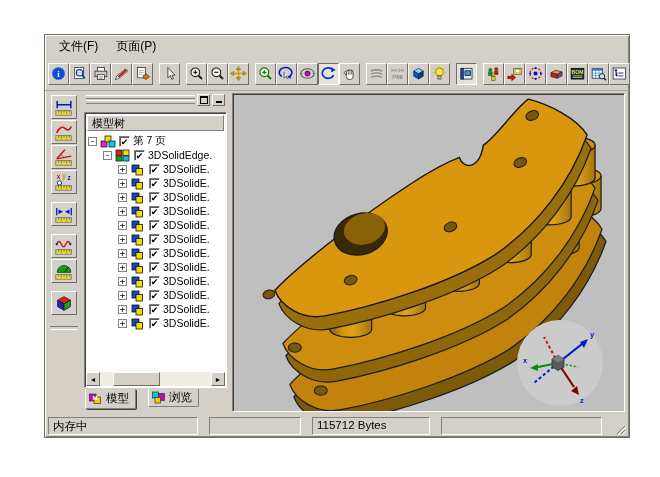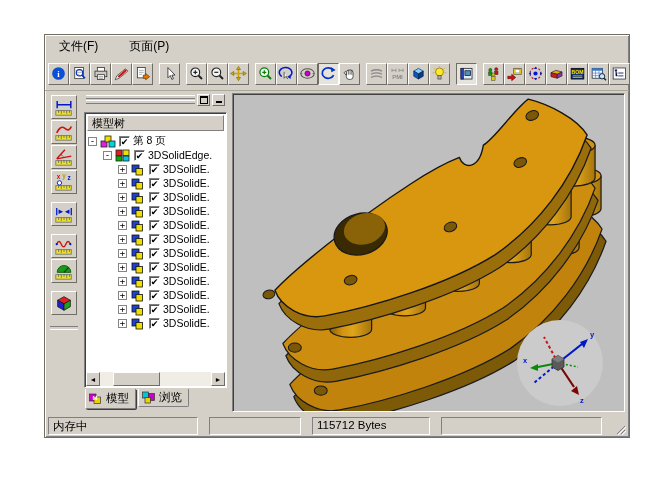--- a/index.html
+++ b/index.html
@@ -2,21 +2,21 @@
 <html><head>
 <meta charset="utf-8">
 <style>
   html,body{margin:0;padding:0}
   body{width:660px;height:477px;background:#fff;position:relative;overflow:hidden;
        font-family:"Liberation Sans",sans-serif;-webkit-font-smoothing:none}
   .app{position:absolute;left:44px;top:34px;width:586px;height:404px;background:#d4d0c8;
        border:1px solid #716f64;box-shadow:inset 1px 1px 0 #fff,inset -1px -1px 0 #808080;
        display:flex;flex-direction:column;box-sizing:border-box}
   
-  .menubar{height:22px;display:flex;align-items:center;gap:23px;padding:0 10px;font-size:12px;flex:none}
+  .menubar{height:22px;display:flex;align-items:center;gap:10px;padding:0 10px;font-size:12px;flex:none}
   .menu-item{padding:2px 4px;white-space:nowrap}
   
   .toolbar{height:29px;display:flex;align-items:center;padding:2px 3px;flex:none}
   .tbtn{width:21px;height:22px;flex:none;display:flex;align-items:center;justify-content:center;
         background:#d4d0c8;border:1px solid;border-color:#fff #6f6d65 #6f6d65 #fff;box-sizing:border-box}
   .tbtn.pressed{border-color:#6f6d65 #fff #fff #6f6d65;background:#e6e3da}
   .tbtn svg{display:block}
   .tgap{width:6px;flex:none}
   
   .main{flex:1;display:flex;border-top:1px solid #aca899;min-height:0}
@@ -47,21 +47,21 @@
   .ticon svg{display:block}
   .cb{flex:none;width:11px;height:11px;background:#fff;border:1px solid;border-color:#808080 #fff #fff #808080;
       box-shadow:inset 1px 1px 0 #555;font-size:9px;line-height:10px;text-align:center;margin-right:3px;box-sizing:border-box}
   .tlabel{font-size:10.5px}
   .hscroll{height:14px;flex:none;display:flex;background:#efede6}
   .sarrow{width:14px;height:14px;flex:none;background:#d4d0c8;border:1px solid;border-color:#fff #6f6d65 #6f6d65 #fff;
           font-size:7px;display:flex;align-items:center;justify-content:center;box-sizing:border-box}
   .strack{flex:1;position:relative}
   .sthumb{position:absolute;left:12%;width:42%;top:0;bottom:0;background:#d4d0c8;border:1px solid;
           border-color:#fff #6f6d65 #6f6d65 #fff;box-sizing:border-box}
-  .tabs{height:23px;flex:none;display:flex;align-items:flex-start;gap:2px;padding:1px 0 0 1px}
+  .tabs{height:23px;flex:none;display:flex;align-items:flex-start;gap:12px;padding:1px 0 0 1px}
   .tab{display:flex;align-items:center;gap:3px;padding:1px 6px 2px 3px;font-size:11.5px;background:#d4d0c8;
        border:1px solid #808080;border-top:none;border-radius:0 0 2px 2px;height:18px;box-sizing:border-box;border-left-color:#fff}
   .tab.active{height:20px;box-shadow:1px 1px 0 #404040}
   .splitter{width:4px;flex:none}
   
   .viewport{flex:1;margin:2px 4px 2px 0;background:#bfbfbf;border:1px solid;border-color:#808080 #fff #fff #808080;
             box-shadow:inset 1px 1px 0 #404040;position:relative;overflow:hidden;min-width:0}
   .scene{position:absolute;left:0;top:0;width:100%;height:100%}
   .gizmo{position:absolute;right:10px;bottom:2px}
   
@@ -365,21 +365,21 @@
     <span class="indent" style="width: 0px;"></span>
     <span class="expander">-</span>
     <span class="ticon">
                 <svg width="16" height="13" viewBox="0 0 16 13">
                   <rect x="1" y="6" width="6" height="6" fill="#e020e0" stroke="#222" stroke-width="0.8"></rect>
                   <rect x="5" y="1" width="6" height="6" fill="#f0e000" stroke="#222" stroke-width="0.8"></rect>
                   <rect x="9" y="6" width="6" height="6" fill="#00d0e0" stroke="#222" stroke-width="0.8"></rect>
                 </svg>
               </span>
     <span class="cb">✔</span>
-    <span class="tlabel">第 8 页</span>
+    <span class="tlabel">第 7 页</span>
   </div>
             <div class="trow">
     <span class="indent" style="width: 15px;"></span>
     <span class="expander">-</span>
     <span class="ticon">
                 <svg width="16" height="13" viewBox="0 0 16 13">
                   <rect x="1" y="1" width="6" height="5.5" fill="#e02020" stroke="#222" stroke-width="0.8"></rect>
                   <rect x="8" y="1" width="6" height="5.5" fill="#f0e000" stroke="#222" stroke-width="0.8"></rect>
                   <rect x="1" y="7" width="6" height="5" fill="#00b000" stroke="#222" stroke-width="0.8"></rect>
                   <rect x="8" y="7" width="6" height="5" fill="#00c8e0" stroke="#222" stroke-width="0.8"></rect>

